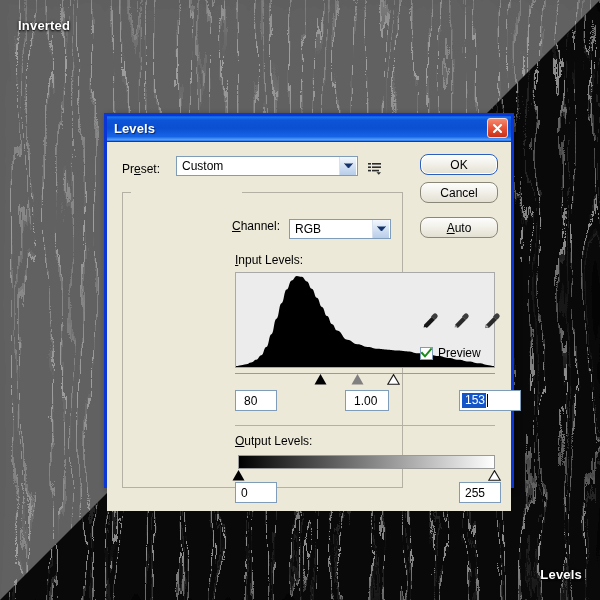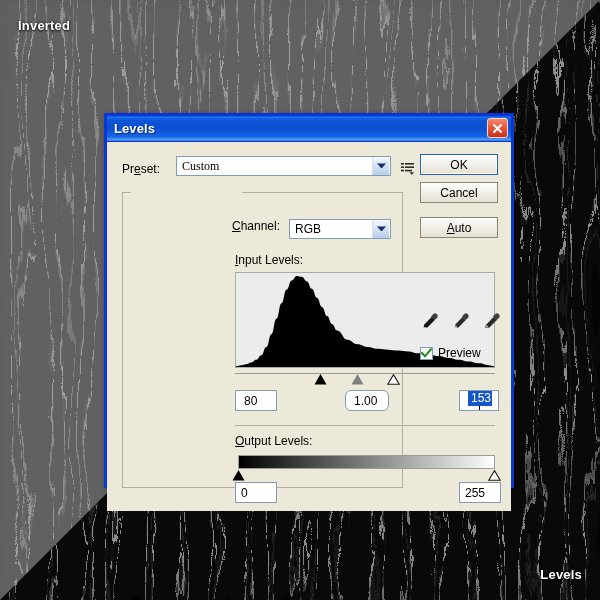--- a/index.html
+++ b/index.html
@@ -125,21 +125,21 @@
     flex: 1;
     white-space: nowrap; overflow: hidden;
   }
   .combo-arrow {
     width: 17px; height: 18px;
     margin: 1px 1px 1px 0;
     background: linear-gradient(180deg,#f4f8fd 0%, #d7e4f4 45%, #b7cde9 100%);
     border-left: 1px solid #d8e2ee;
     display: flex; align-items: center; justify-content: center;
   }
-  #preset-combo { width: 215px; font-family: Liberation Serif, serif; }
+  #preset-combo { width: 182px; }
 
   #preset-menu-icon {
     margin-left: 9px;
     width: 16px; height: 16px;
     display: flex; align-items: center; justify-content: center;
     cursor: pointer;
   }
 
   
   #groupbox {
@@ -201,22 +201,22 @@
     background: #fff;
     border: 1px solid #7f9db9;
     font-size: 12px;
     color: #000;
     display: flex; align-items: center;
     padding-left: 8px;
     font-family: "Liberation Sans", sans-serif;
     cursor: text;
   }
   #in-black { left: 128px; width: 42px; }
-  #in-gamma { left: 238px; width: 44px; border-radius: 6px; }
-  #in-white { left: 352px; width: 40px; padding-left: 0; flex-direction: column; }
+  #in-gamma { left: 238px; width: 44px; }
+  #in-white { left: 352px; width: 62px; padding-left: 0; }
   #in-white .sel {
     background: #1456c8;
     color: #fff;
     padding: 0 1px 0 3px;
     margin-left: 2px;
     line-height: 15px;
   }
   #in-white .caret {
     display: inline-block;
     width: 1px; height: 13px;
@@ -263,21 +263,21 @@
   #out-black { left: 128px; width: 42px; }
   #out-white { left: 352px; width: 42px; }
 
   
   .btn {
     position: absolute;
     left: 313px;
     width: 78px; height: 21px;
     background: linear-gradient(180deg,#fdfdfd 0%, #f2f1ea 46%, #e3e0d2 100%);
     border: 1px solid #8a8778;
-    border-radius: 0;
+    border-radius: 8px;
     font-size: 12px;
     color: #000;
     display: flex; align-items: center; justify-content: center;
     cursor: pointer;
     font-family: "Liberation Sans", sans-serif;
   }
   #btn-ok {
     top: 12px;
     border: 1px solid #2a5fc0;
     box-shadow: inset 0 0 0 1px #ffffff;

